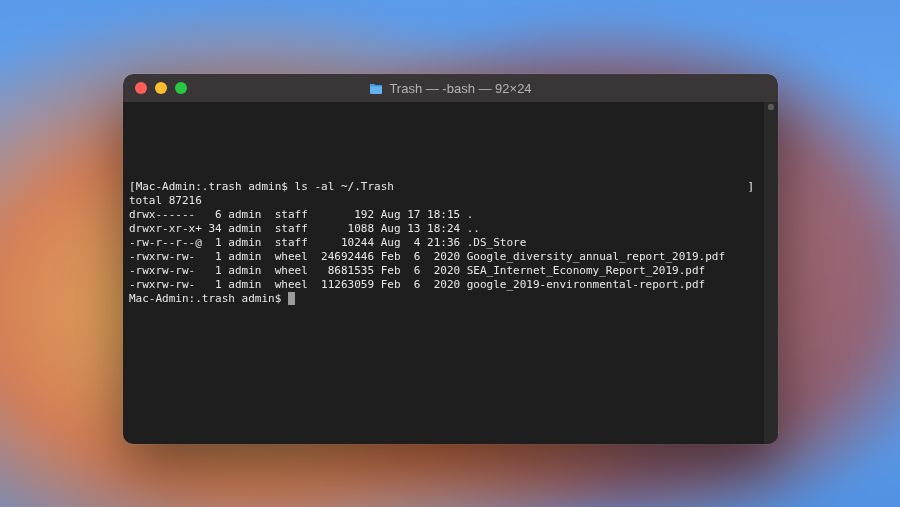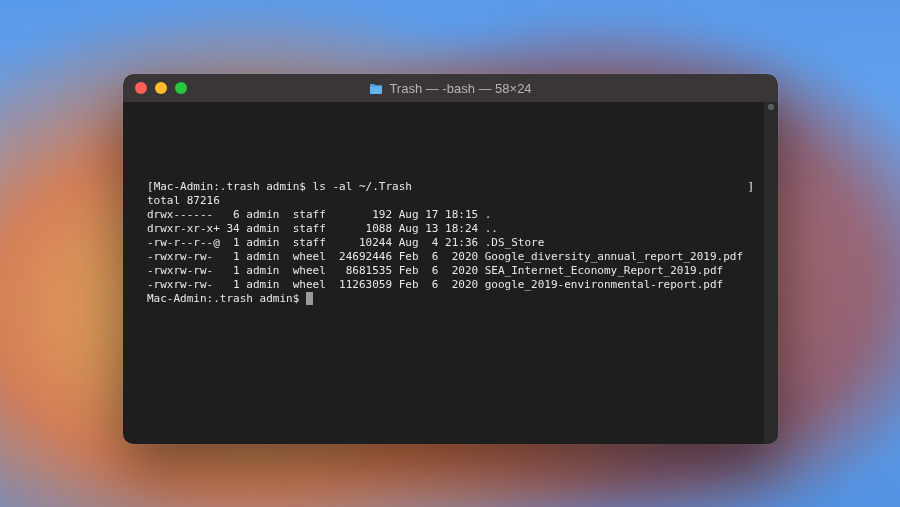--- a/index.html
+++ b/index.html
@@ -73,21 +73,21 @@
       width: 14px;
       height: 11px;
     }
     .term-body {
       flex: 1;
       background: #1e1e1e;
       color: #e8e8e8;
       font-family: "Menlo", "Monaco", "Consolas", monospace;
       font-size: 11px;
       line-height: 14px;
-      padding: 4px 6px 4px 24px;
+      padding: 4px 6px 4px 6px;
       white-space: pre;
       position: relative;
       overflow: hidden;
     }
     .scrollbar {
       position: absolute;
       right: 0;
       top: 0;
       bottom: 0;
       width: 14px;
@@ -125,21 +125,21 @@
     <div class="traffic-lights">
       <div class="light close"></div>
       <div class="light min"></div>
       <div class="light max"></div>
     </div>
     <div class="title-center">
       <svg class="folder-icon" viewBox="0 0 14 11">
         <path d="M1 1 h4 l1.5 1.5 H13 v7.5 a1 1 0 0 1 -1 1 H2 a1 1 0 0 1 -1 -1 Z" fill="#62b4f0" stroke="none"></path>
         <path d="M1 1 h4 l1.5 1.5 H13 v1 H1 Z" fill="#4a9de0"></path>
       </svg>
-      <span>Trash — -bash — 58×24</span>
+      <span>Trash — -bash — 92×24</span>
     </div>
   </div>
 
   <div class="term-body">
     <div class="scrollbar">
       <div class="scrollbar-thumb"></div>
     </div>
     <div class="content-area"><span class="output-line"><span class="brackets">[</span><span>Mac-Admin</span>:<span>.trash</span> <span>admin</span><span>$</span> <span>ls -al ~/.Trash</span><span style="float:right;padding-right:18px" class="brackets">]</span></span><span class="output-line">total 87216</span><span class="output-line">drwx------   6 admin  staff       192 Aug 17 18:15 .</span><span class="output-line">drwxr-xr-x+ 34 admin  staff      1088 Aug 13 18:24 ..</span><span class="output-line">-rw-r--r--@  1 admin  staff     10244 Aug  4 21:36 .DS_Store</span><span class="output-line">-rwxrw-rw-   1 admin  wheel  24692446 Feb  6  2020 Google_diversity_annual_report_2019.pdf</span><span class="output-line">-rwxrw-rw-   1 admin  wheel   8681535 Feb  6  2020 SEA_Internet_Economy_Report_2019.pdf</span><span class="output-line">-rwxrw-rw-   1 admin  wheel  11263059 Feb  6  2020 google_2019-environmental-report.pdf</span><span class="output-line"><span>Mac-Admin</span>:<span>.trash</span> <span>admin</span><span>$</span> <span class="cursor"></span></span></div>
   </div>
 </div>

